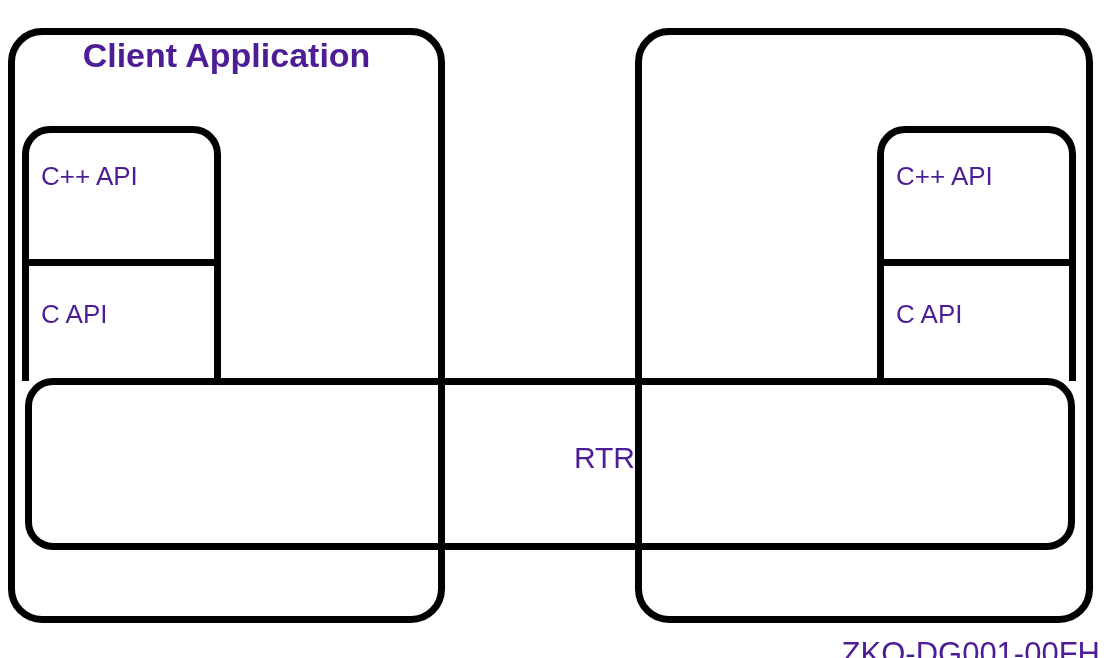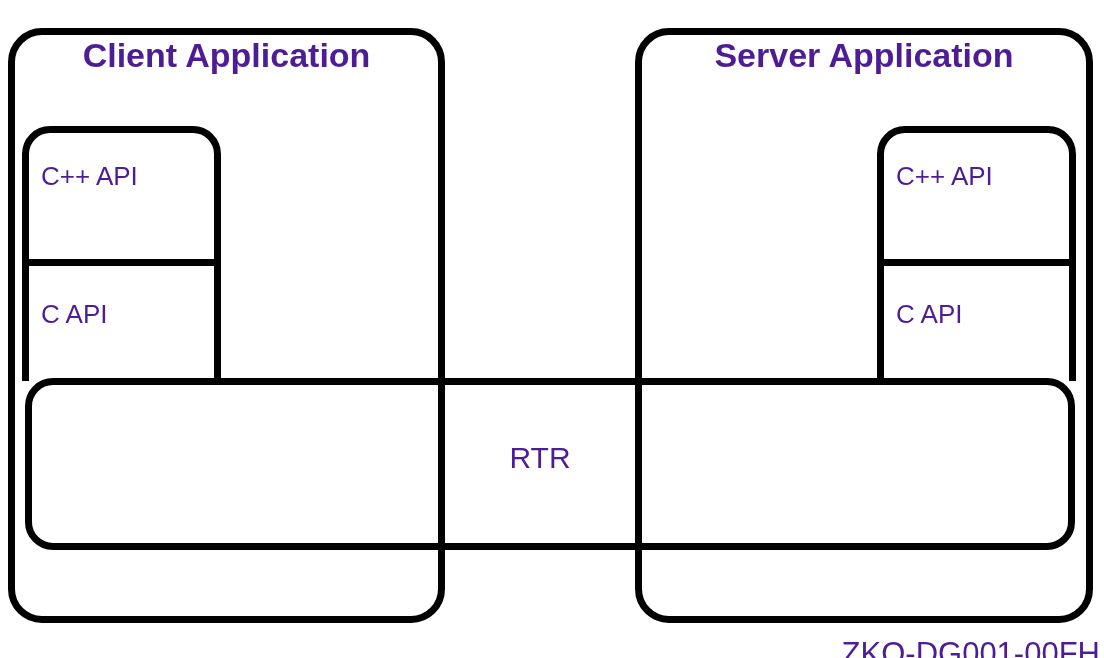--- a/index.html
+++ b/index.html
@@ -72,21 +72,21 @@
   }
   .client-cpp-label { left: 41px;  top: 139px; }
   .client-c-label   { left: 41px;  top: 277px; }
   .server-cpp-label { left: 896px; top: 139px; }
   .server-c-label   { left: 896px; top: 277px; }
 
   .rtr-label {
     left: 445px; top: 421px; width: 190px;
     font-size: 30px;
     line-height: 34px;
-    text-align: center;
+    text-align: right;
   }
 
   .caption {
     left: 700px; top: 616px; width: 400px;
     font-size: 31px;
     line-height: 36px;
     text-align: right;
   }
 </style>
 </head>
@@ -100,21 +100,20 @@
 
   <div class="abs rtr-box"></div>
 
   <div class="abs cpp-box client-cpp"></div>
   <div class="abs c-box client-c"></div>
 
   <div class="abs cpp-box server-cpp"></div>
   <div class="abs c-box server-c"></div>
 
   <div class="abs app-title client-title">Client Application</div>
-  <div class="abs app-title server-title">Server Application</div>
 
   <div class="abs api-label client-cpp-label">C++ API</div>
   <div class="abs api-label client-c-label">C API</div>
   <div class="abs api-label server-cpp-label">C++ API</div>
   <div class="abs api-label server-c-label">C API</div>
 
   <div class="abs rtr-label">RTR</div>
 
   <div class="abs caption">ZKO-DG001-00FH</div>
 

